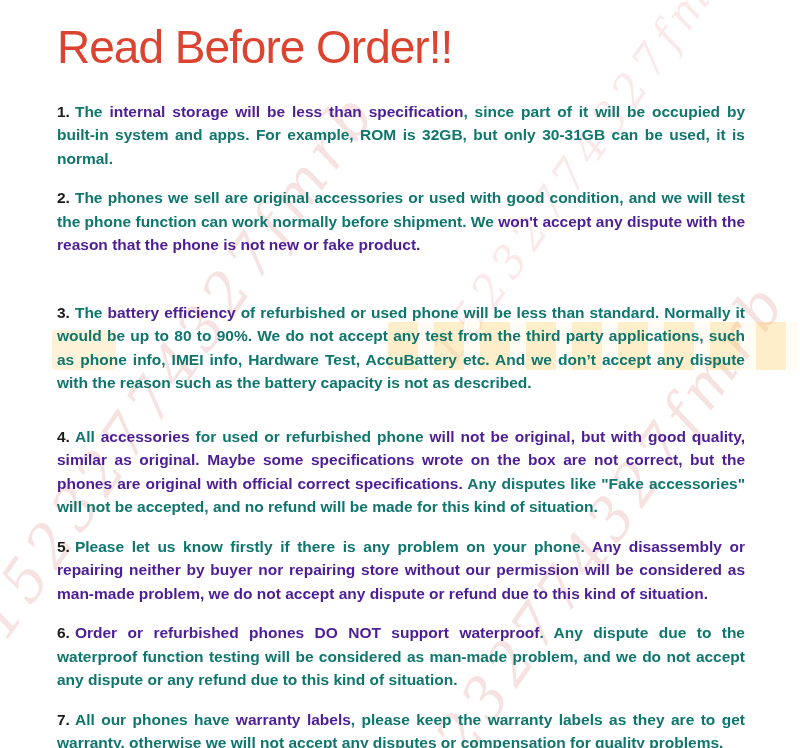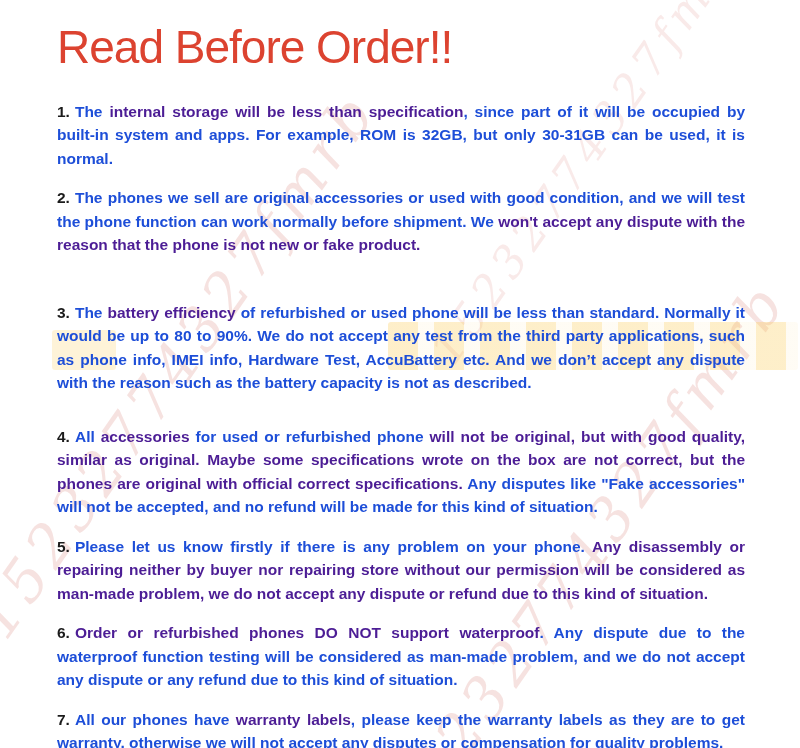--- a/index.html
+++ b/index.html
@@ -53,21 +53,21 @@
   .para {
     margin: 0 0 16px 0;
     font-size: 15.5px;
     line-height: 23.5px;
     font-weight: bold;
     color: #1b1b1b;
     text-align: justify;
   }
   .para:nth-of-type(3) { margin-bottom: 30px; margin-top: 44px; }
   .num { margin-right: 5px; }
-  .seg-black { color: #1d4ed8; }
+  .seg-black { color: #0f766e; }
   .seg-red { color: #4c1d95; }
 </style>
 </head>
 <body>
 
 <div class="wm-layer">
   <div class="wm-diag wm1">15232774327fmrb</div>
   <div class="wm-diag wm2">15232774327fmrb</div>
   <div class="wm-diag wm3">15232774327fmrb</div>
   <div class="wm-yellow"></div>

